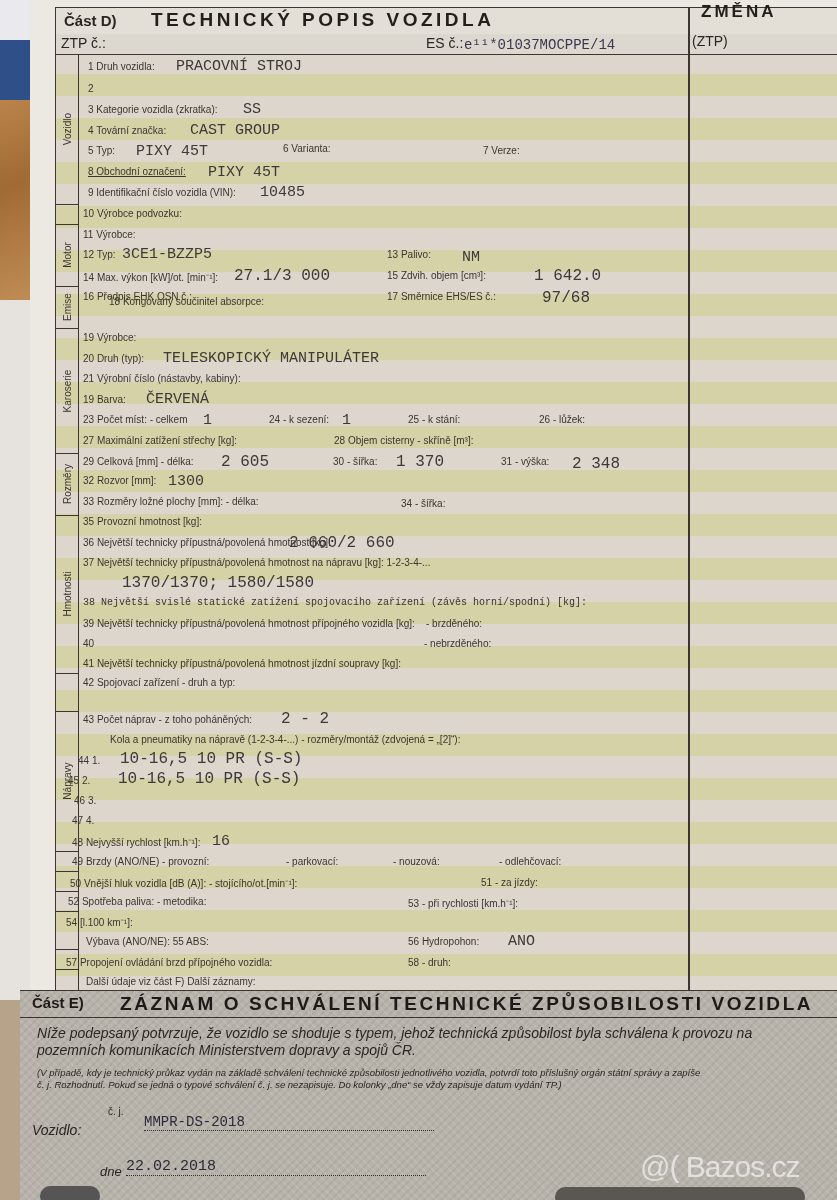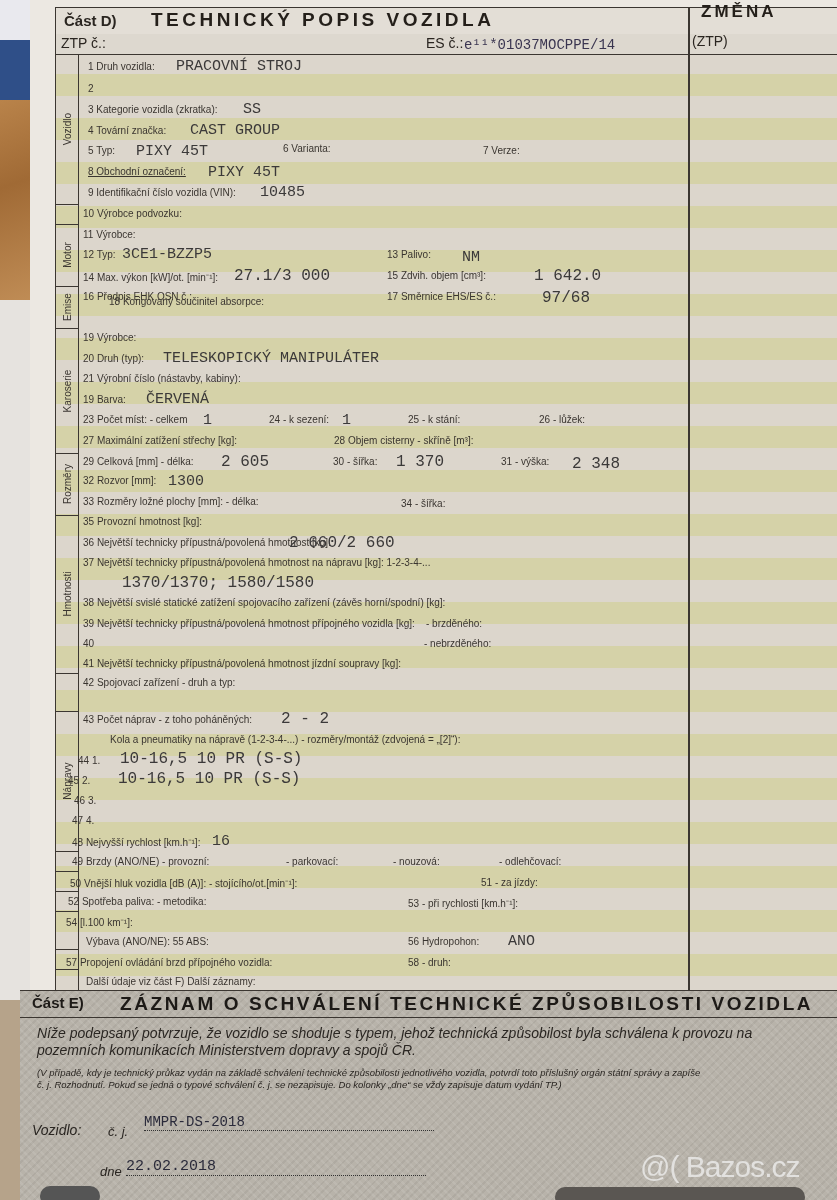--- a/index.html
+++ b/index.html
@@ -28,21 +28,21 @@
   .lbl{position:absolute;font-size:10px;color:#3a3530;white-space:nowrap;}
   .val{position:absolute;font-family:"Liberation Mono",monospace;font-size:15px;color:#3b3939;white-space:nowrap;}
   .val.big{font-size:16px;}
   .partE{position:absolute;left:20px;top:990px;width:830px;height:210px;background:#b8b3aa;
          background-image:repeating-linear-gradient(45deg,rgba(255,255,255,.08) 0 2px,transparent 2px 6px),repeating-linear-gradient(-45deg,rgba(0,0,0,.05) 0 2px,transparent 2px 6px);}
   .eh{position:absolute;left:0;top:0;width:100%;height:26px;border-top:1.5px solid #3b3631;border-bottom:1.5px solid #3b3631;}
   .ecast{position:absolute;left:12px;top:3px;font-size:15px;font-weight:bold;color:#1d1a17;}
   .etitle{position:absolute;left:100px;top:2px;font-size:19px;font-weight:bold;letter-spacing:2.6px;color:#1d1a17;white-space:nowrap;}
   .etext{position:absolute;left:17px;font-style:italic;color:#2a2622;white-space:nowrap;}
   .vozidlo{position:absolute;left:12px;top:132px;font-size:14px;font-style:italic;color:#2a2622;}
-  .cj{position:absolute;left:88px;top:134px;font-size:13px;font-style:italic;color:#2a2622;}
+  .cj{position:absolute;left:88px;top:116px;font-size:10px;color:#2a2622;}
   .cjv{position:absolute;left:124px;top:124px;font-family:"Liberation Mono",monospace;font-size:14px;color:#2a2a3a;border-bottom:1px dotted #333;width:290px;}
   .dne{position:absolute;left:80px;top:174px;font-size:13px;font-style:italic;color:#2a2622;}
   .dnev{position:absolute;left:106px;top:168px;font-family:"Liberation Mono",monospace;font-size:15px;color:#2a2a3a;border-bottom:1px dotted #333;width:300px;}
   .wm{position:absolute;left:620px;top:160px;font-size:30px;color:rgba(240,240,240,.75);letter-spacing:-1px;}
   .tab1{position:absolute;left:40px;top:1186px;width:60px;height:20px;border-radius:12px;background:#555;}
   .tab2{position:absolute;left:555px;top:1187px;width:250px;height:20px;border-radius:10px;background:#5a5652;}
 </style>
 </head>
 <body>
 
@@ -150,21 +150,21 @@
   <div class="val big" style="left:516px;top:447px;">2 348</div>
   <div class="lbl" style="left:27px;top:467px;">32 Rozvor [mm]:</div>
   <div class="val" style="left:112px;top:465px;">1300</div>
   <div class="lbl" style="left:27px;top:488px;">33 Rozměry ložné plochy [mm]: - délka:</div>
   <div class="lbl" style="left:345px;top:490px;">34 - šířka:</div>
   <div class="lbl" style="left:27px;top:508px;">35 Provozní hmotnost [kg]:</div>
   <div class="lbl" style="left:27px;top:529px;">36 Největší technicky přípustná/povolená hmotnost [kg]:</div>
   <div class="val big" style="left:233px;top:526px;">2 660/2 660</div>
   <div class="lbl" style="left:27px;top:549px;">37 Největší technicky přípustná/povolená hmotnost na nápravu [kg]: 1-2-3-4-...</div>
   <div class="val big" style="left:66px;top:566px;">1370/1370; 1580/1580</div>
-  <div class="lbl" style="left:27px;top:589px;">38 Největší svislé statické zatížení spojovacího zařízení (závěs horní/spodní) [kg]:</div>
+  <div class="lbl" style="left:27px;top:589px;font-family:Liberation Mono, monospace;">38 Největší svislé statické zatížení spojovacího zařízení (závěs horní/spodní) [kg]:</div>
   <div class="lbl" style="left:27px;top:610px;">39 Největší technicky přípustná/povolená hmotnost přípojného vozidla [kg]:</div>
   <div class="lbl" style="left:370px;top:610px;">- brzděného:</div>
   <div class="lbl" style="left:27px;top:630px;">40</div>
   <div class="lbl" style="left:368px;top:630px;">- nebrzděného:</div>
   <div class="lbl" style="left:27px;top:650px;">41 Největší technicky přípustná/povolená hmotnost jízdní soupravy [kg]:</div>
   <div class="lbl" style="left:27px;top:669px;">42 Spojovací zařízení - druh a typ:</div>
   <div class="lbl" style="left:27px;top:706px;">43 Počet náprav - z toho poháněných:</div>
   <div class="val big" style="left:225px;top:702px;">2 - 2</div>
   <div class="lbl" style="left:54px;top:726px;">Kola a pneumatiky na nápravě (1-2-3-4-...) - rozměry/montáž (zdvojená = „[2]“):</div>
   <div class="lbl" style="left:22px;top:747px;">44 1.</div>

